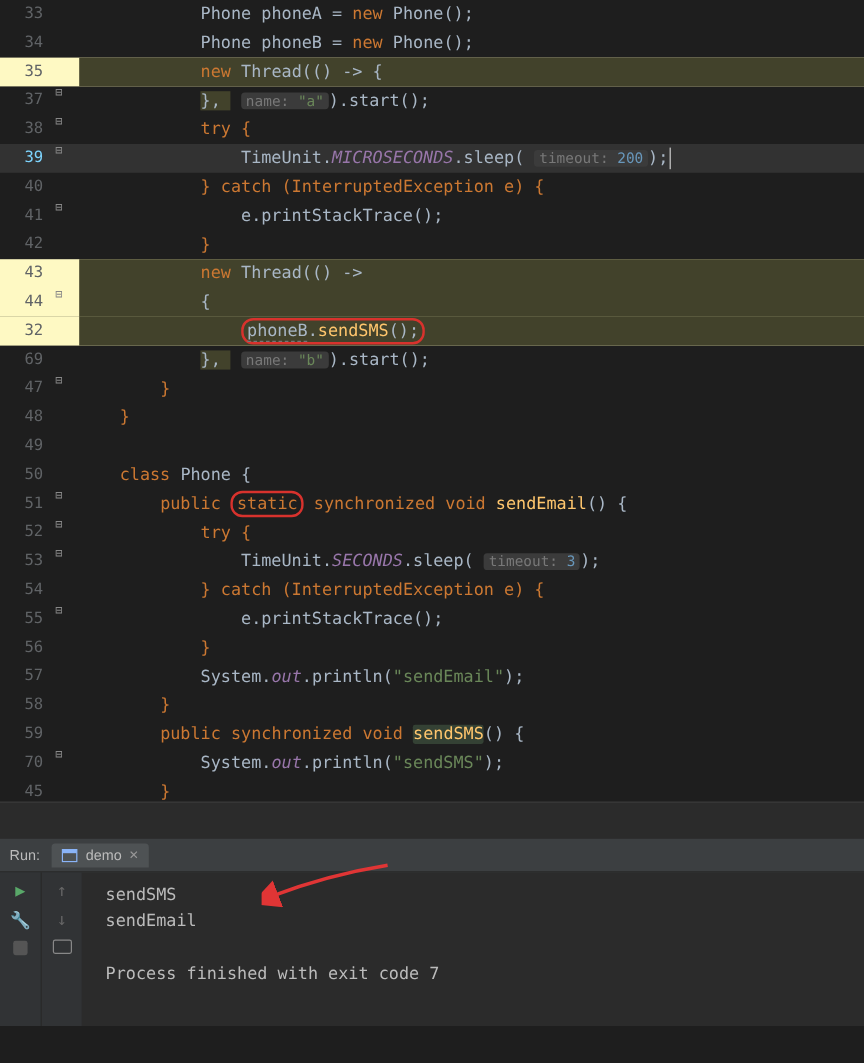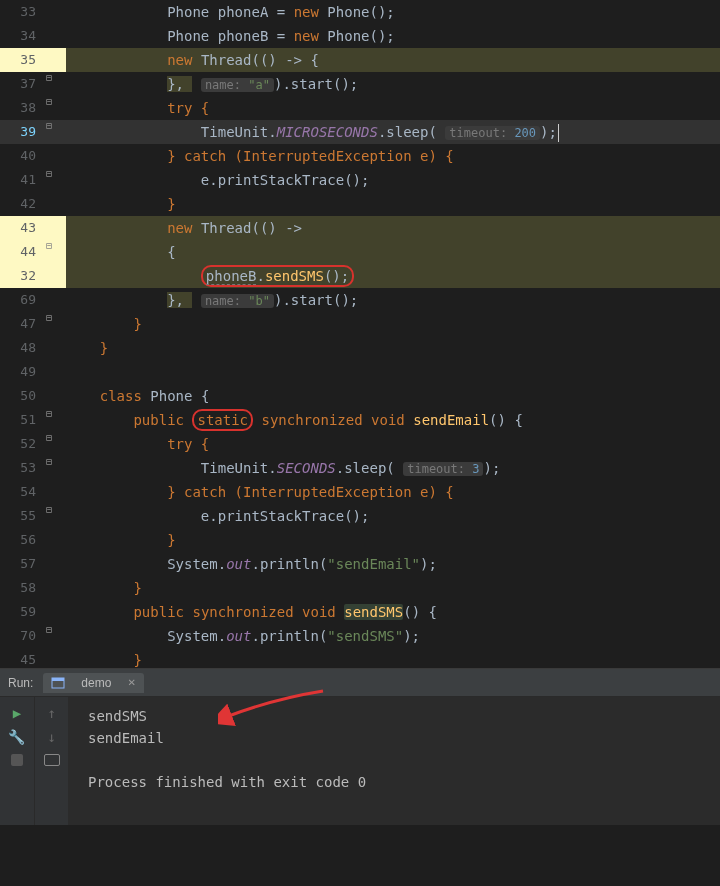--- a/index.html
+++ b/index.html
@@ -73,25 +73,26 @@
     line-height: 18px;
   }
   .hl-usage { background: #344134; border-radius:2px; }
 
   
   .panel { border-top: 1px solid #3a3a3a; background: #2b2b2b; }
   .panel-tabs {
     height: 28px; display: flex; align-items: center; padding-left: 8px;
     background: #3c3f41; color: #bbb; font-size: 12px;
     border-bottom: 1px solid #2a2a2a;
+    margin-top: 30px;
   }
   .panel-tabs .runlabel { color: #bbb; margin-right: 10px; font-family: sans-serif;}
   .tab {
     background: #4e5254; padding: 3px 8px; border-radius: 3px 3px 0 0;
-    display:flex; align-items:center; gap:16px; font-family: sans-serif;
+    display:flex; align-items:center; gap:6px; font-family: sans-serif;
   }
   .tab .x { color:#999; font-size:10px;}
   .panel-body { display:flex; height: 128px;}
   .panel-gutter { width:34px; display:flex; flex-direction:column; align-items:center; gap:8px; padding-top:8px; background:#313335;}
   .panel-gutter2 { width:34px; display:flex; flex-direction:column; align-items:center; gap:8px; padding-top:8px; background:#313335; border-left:1px solid #2a2a2a;}
   .console { padding: 8px 20px; color:#bbb; line-height:22px; position:relative; flex:1;}
   .play { color:#59a869; }
   .wrench { color:#aaa; }
   .stop { width:12px; height:12px; background:#555; border-radius:2px; display:inline-block;}
   .arrow-up, .arrow-down { color:#666; font-size:14px;}
@@ -373,16 +374,16 @@
         <defs>
             <marker id="ah" markerWidth="10" markerHeight="8" refX="2" refY="4" orient="auto">
               <polygon points="0 0, 8 4, 0 8" fill="#e03535"></polygon>
             </marker>
           </defs>
         <path d="M105,2 Q55,10 8,28" stroke="#e03535" stroke-width="3" fill="none" marker-end="url(#ah)"></path>
       </svg>
       <div>sendSMS</div>
       <div>sendEmail</div>
       <div style="height:22px"></div>
-      <div>Process finished with exit code 0</div>
+      <div>Process finished with exit code 7</div>
     </div>
   </div>
 </div>
 
 </body></html>

